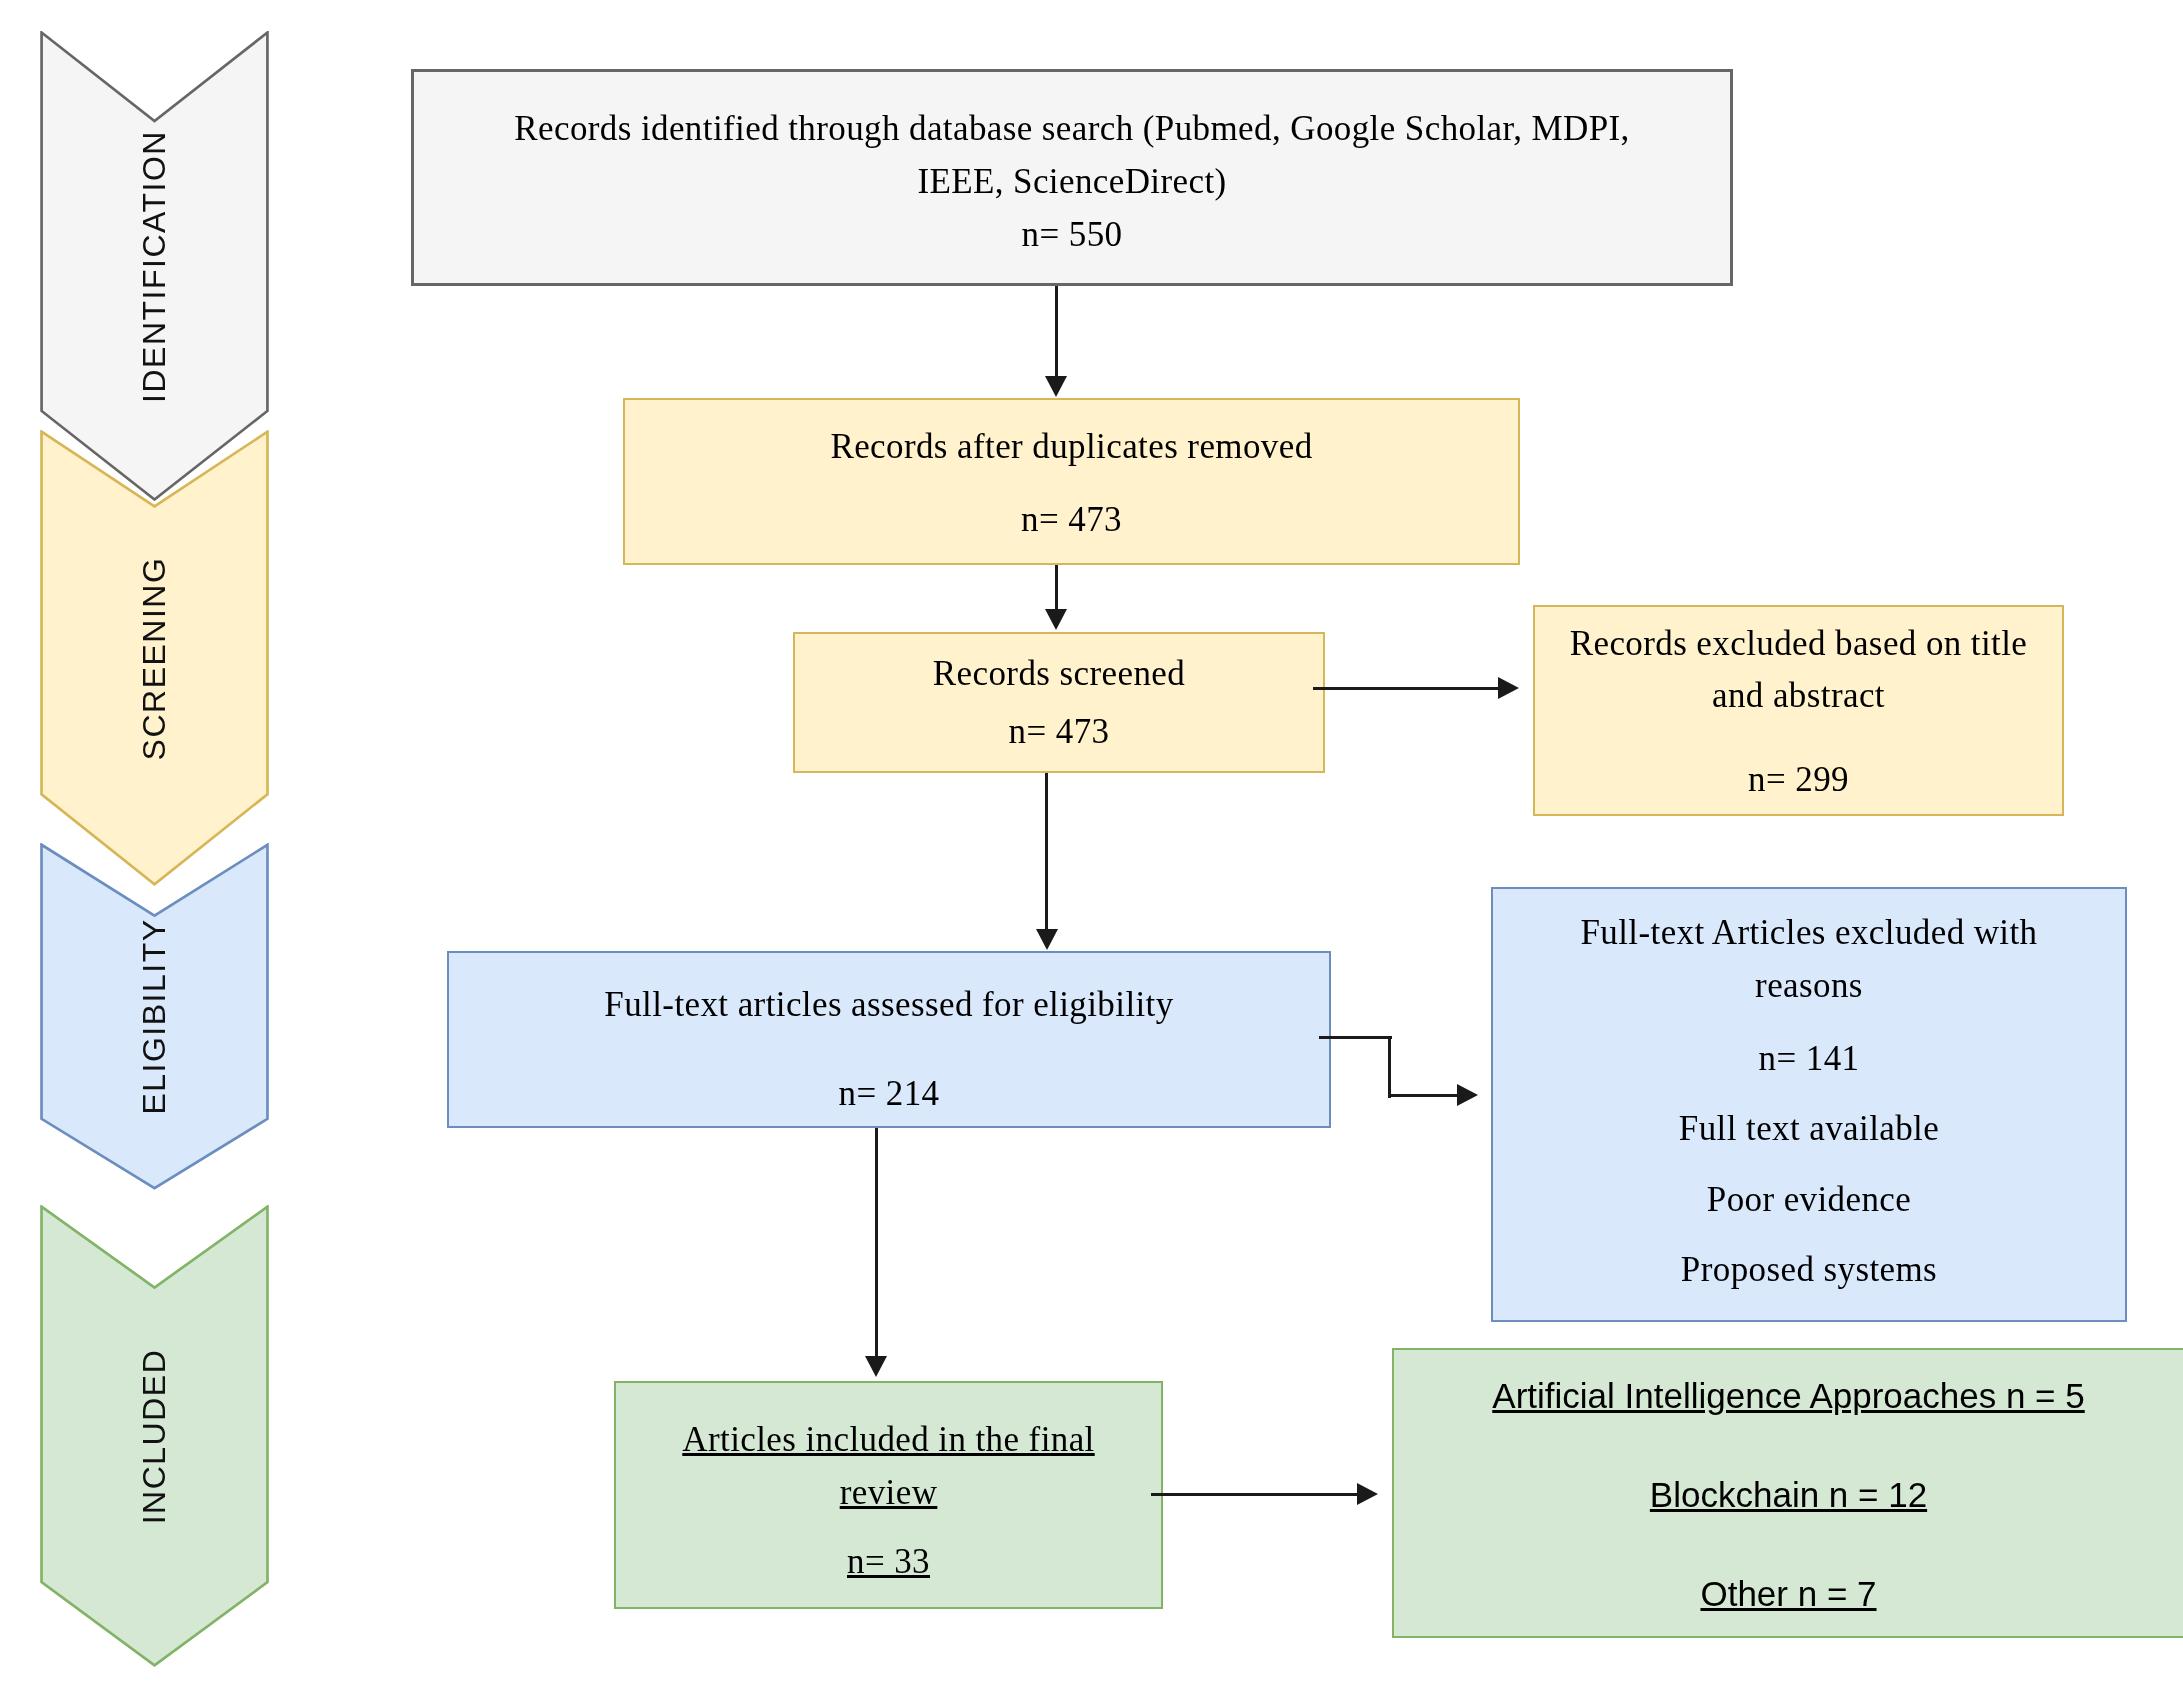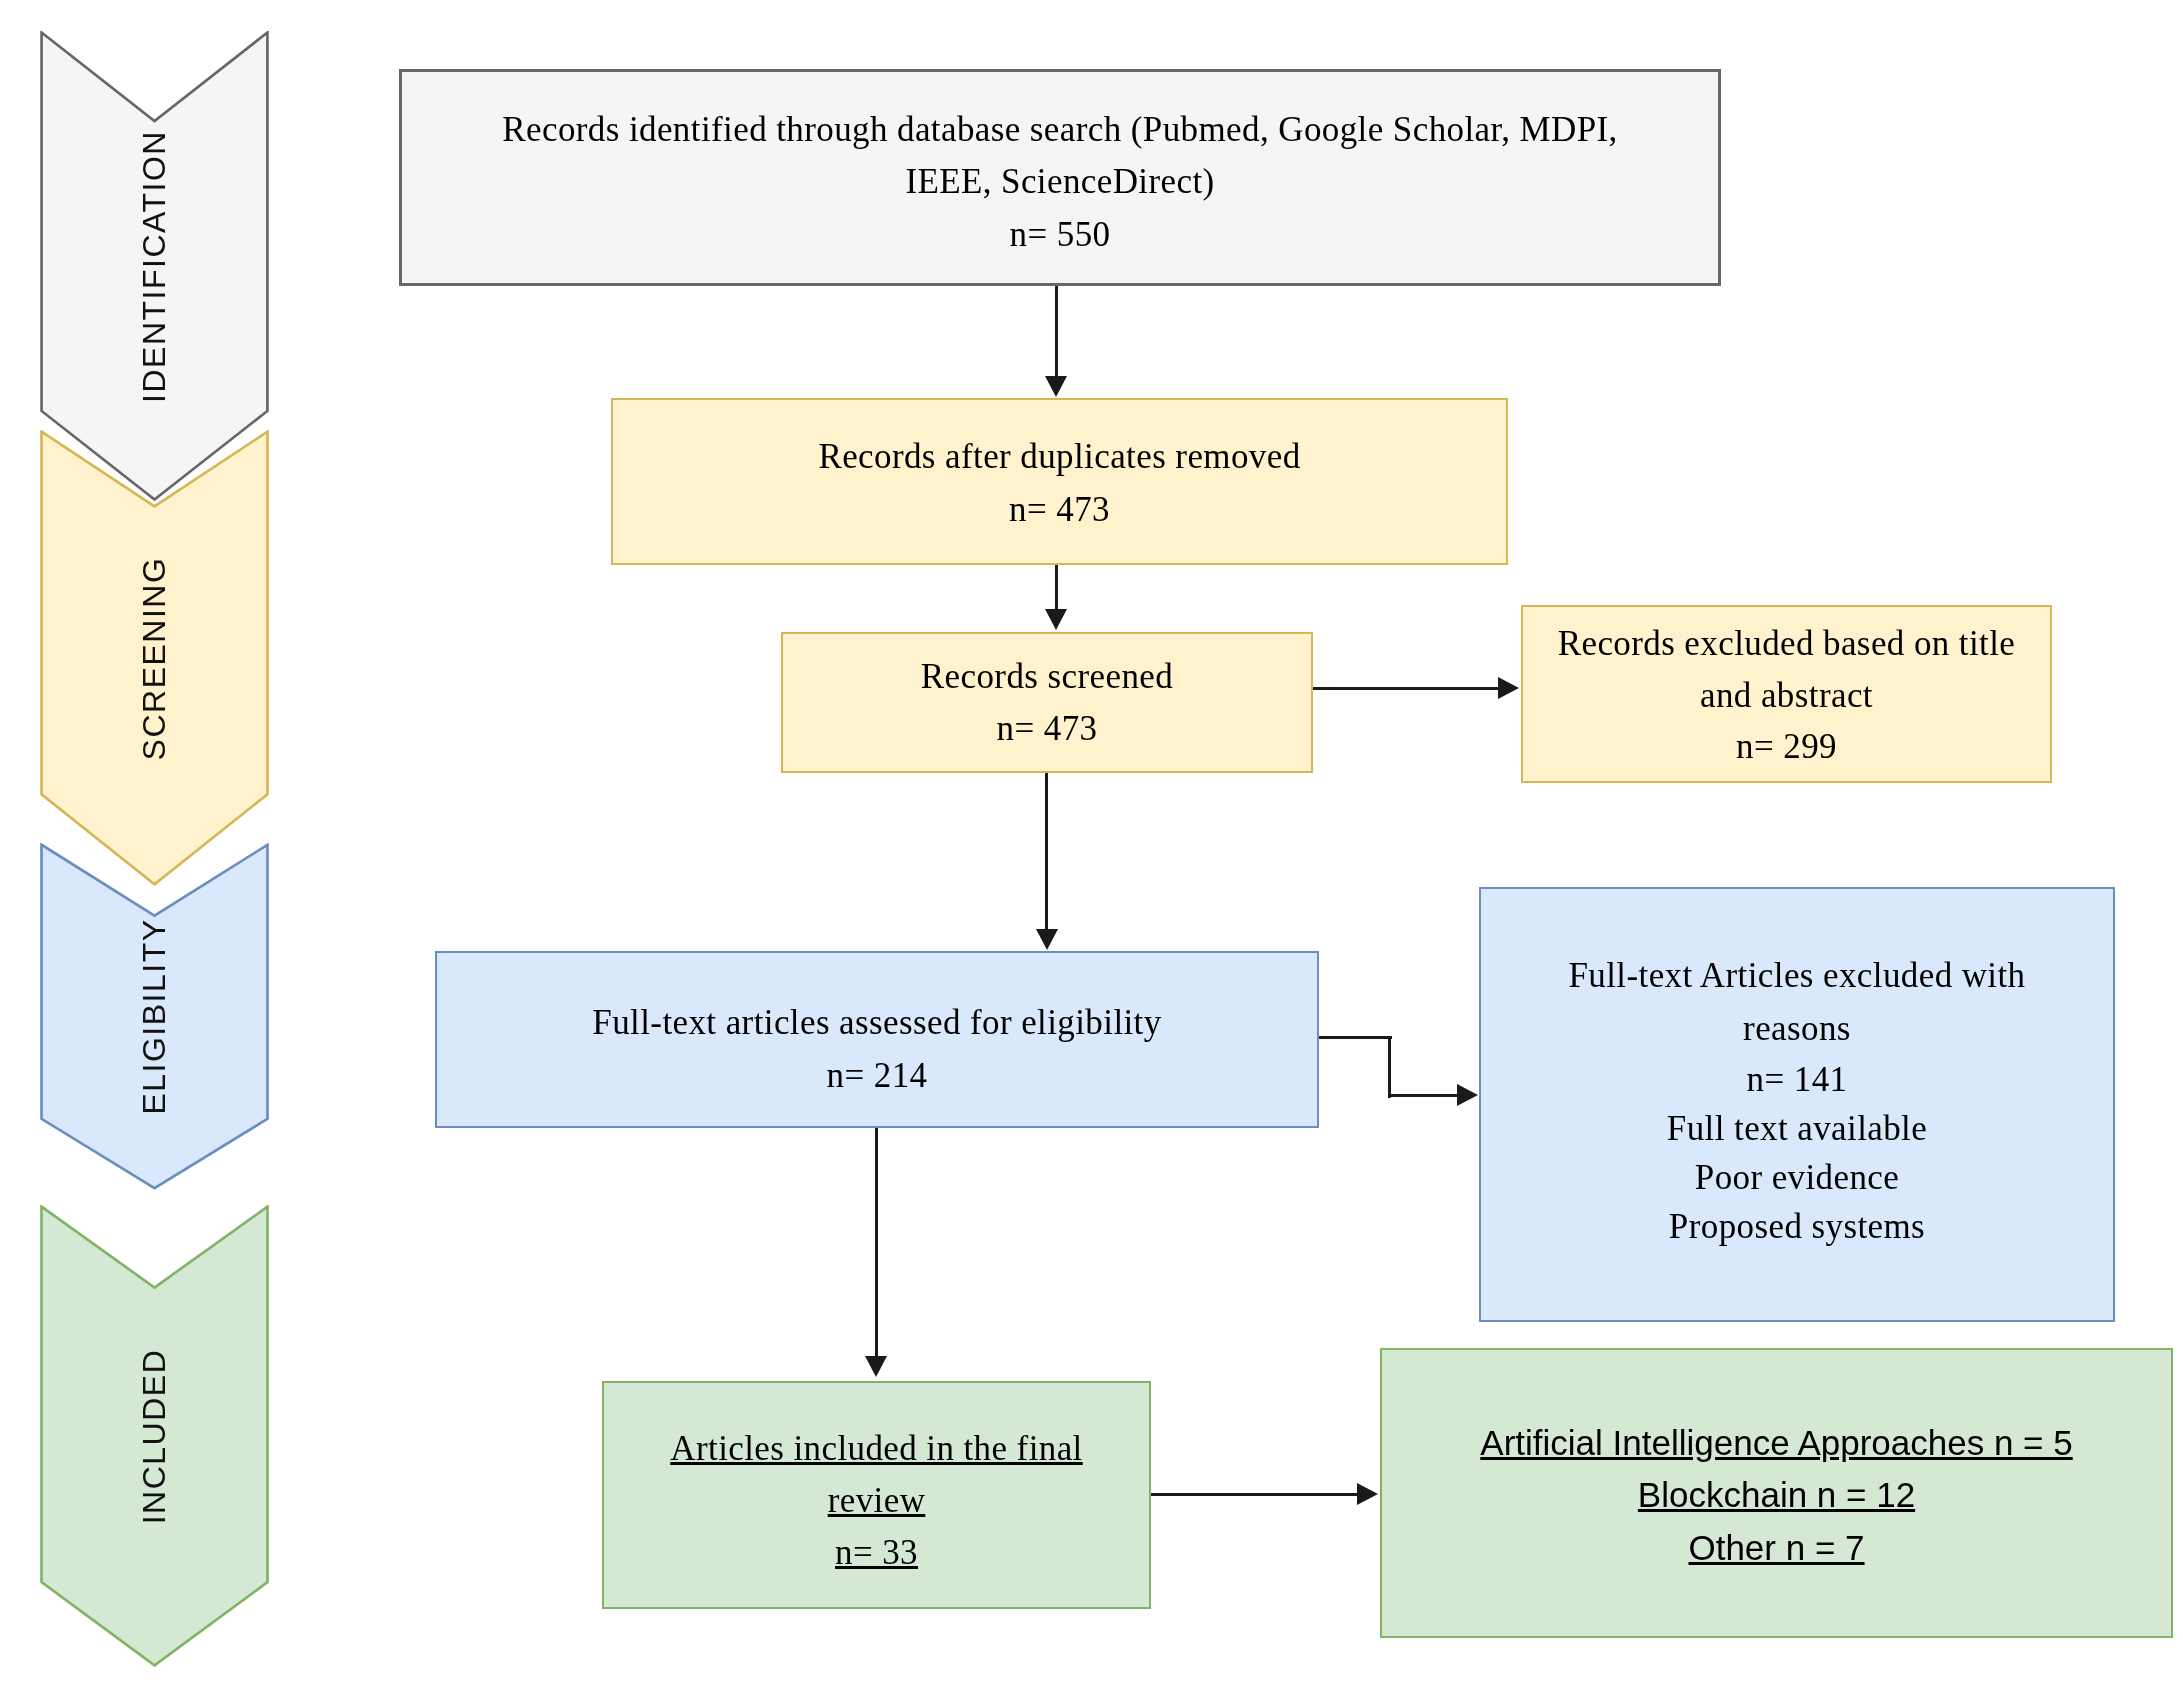--- a/index.html
+++ b/index.html
@@ -9,22 +9,22 @@
   
   .stage{position:absolute;}
   .stage svg{position:absolute;left:0;top:0;}
   .stage-label-wrap{position:absolute;inset:0;display:flex;align-items:center;justify-content:center;}
   .stage-label{transform:rotate(-90deg);white-space:nowrap;
                font-family:"Liberation Sans", sans-serif;font-size:32px;
                letter-spacing:1.5px;color:#121212;}
 
   
   .flow-box{position:absolute;box-sizing:border-box;border:2.3px solid;text-align:center;
-            display:flex;flex-direction:column;align-items:center;justify-content:center;
-            font-size:35px;line-height:1.5;letter-spacing:0.4px;}
+            display:flex;flex-direction:column;align-items:center;justify-content:space-between;
+            font-size:35px;line-height:1.5;letter-spacing:0.4px;margin-left:12px;}
   .fill-gray {background:var(--gray-fill);  border-color:var(--gray-stroke); border-width:3.8px;}
   .fill-yellow{background:var(--yellow-fill);border-color:var(--yellow-stroke);}
   .fill-blue {background:var(--blue-fill);  border-color:var(--blue-stroke);}
   .fill-green{background:var(--green-fill); border-color:var(--green-stroke);text-decoration:underline;}
   .box-title{line-height:1.5;}
   .sans{font-family:"Liberation Sans", sans-serif;letter-spacing:0;}
 
   
   .line{position:absolute;background:var(--arrow);}
   .arrowhead{position:absolute;width:0;height:0;}
@@ -80,21 +80,21 @@
   <div class="flow-box fill-yellow" style="left:611px;top:398px;width:897px;height:167px;padding:21.4px 23px 17px">
     <span class="box-title">Records after duplicates removed</span>
     <span class="box-count">n= 473</span>
   </div>
 
   <div class="flow-box fill-yellow" style="left:781px;top:632px;width:532px;height:141px;padding:13.7px 15.3px 12.2px">
     <span class="box-title">Records screened</span>
     <span class="box-count">n= 473</span>
   </div>
 
-  <div class="flow-box fill-yellow" style="left:1521px;top:605px;width:531px;height:178px;padding:10.7px 23px 10.7px;line-height:1.35">
+  <div class="flow-box fill-yellow" style="left:1521px;top:605px;width:531px;height:211px;padding:10.7px 23px 10.7px;line-height:1.35">
     <span class="box-title">Records excluded based on title and abstract</span>
     <span class="box-count">n= 299</span>
   </div>
 
   <div class="flow-box fill-blue" style="left:435px;top:951px;width:884px;height:177px;padding:26px 23px 6px">
     <span class="box-title">Full-text articles assessed for eligibility</span>
     <span class="box-count">n= 214</span>
   </div>
 
   <div class="flow-box fill-blue" style="left:1479px;top:887px;width:636px;height:435px;padding:18.3px 31px 26px;line-height:1.4">

